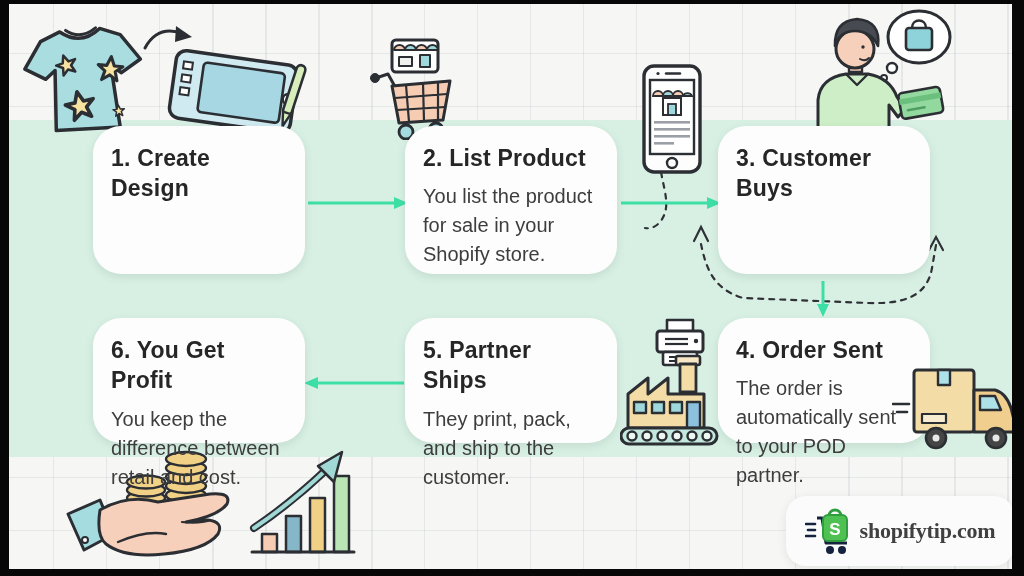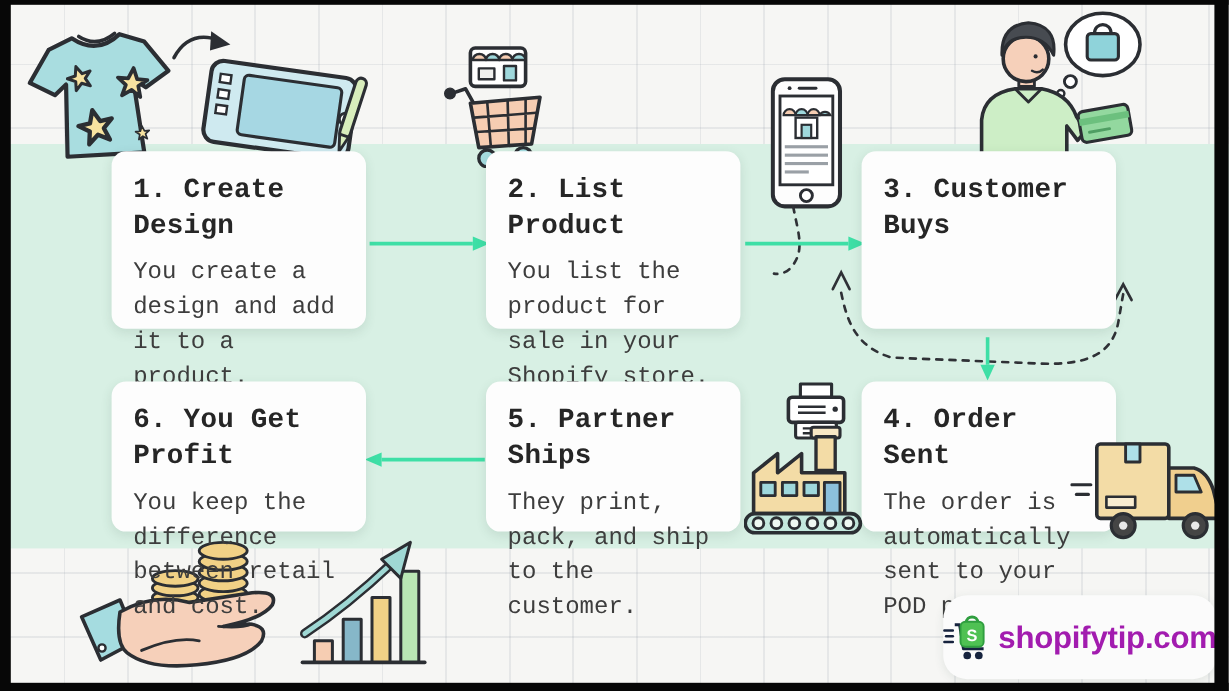--- a/index.html
+++ b/index.html
@@ -11,33 +11,33 @@
       repeating-linear-gradient(to bottom, rgba(130,140,155,0.14) 0 1.5px, transparent 1.5px 53px);}
   .band{position:absolute;left:0;top:120px;width:1024px;height:337px;background:#d8f0e4;z-index:1;}
   .edge{position:absolute;background:#070707;z-index:9;}
   .edge.l{left:0;top:0;width:9px;height:576px;}
   .edge.r{right:0;top:0;width:12px;height:576px;}
   .edge.t{left:0;top:0;width:1024px;height:4px;}
   .edge.b{left:0;bottom:0;width:1024px;height:7px;}
   .illus{position:absolute;z-index:2;}
   .overlay{position:absolute;left:0;top:0;z-index:3;pointer-events:none;}
   .conn{position:absolute;z-index:4;}
-  .card{position:absolute;width:212px;background:#fdfdfd;border-radius:12px;
-    box-shadow:0 3px 9px rgba(50,80,65,0.12);padding:17px 18px;box-sizing:border-box;z-index:4;font-family:Liberation Mono, monospace;}
+  .card{position:absolute;width:212px;background:#fdfdfd;border-radius:28px;
+    box-shadow:0 3px 9px rgba(50,80,65,0.12);padding:17px 18px;box-sizing:border-box;z-index:4;}
   .card h2{margin:0 0 9px 0;font-size:23px;line-height:1.32;font-weight:700;color:#262626;white-space:pre-line;letter-spacing:.2px;}
   .card p{margin:0;font-size:20px;line-height:1.45;color:#3d3d3d;}
   .row1{top:126px;height:148px;}
   .row2{top:318px;height:125px;}
   .c1{left:93px;} .c2{left:405px;} .c3{left:718px;}
   .c4{left:718px;} .c5{left:405px;} .c6{left:93px;}
   .truckz{z-index:5;}
   .brand-pill{position:absolute;left:786px;top:496px;width:228px;height:70px;background:#fbfbfb;
     border-radius:20px;z-index:4;display:flex;align-items:center;justify-content:center;gap:9px;
     box-shadow:0 2px 8px rgba(50,80,65,0.10);}
-  .brand-pill .txt{font-size:26px;font-weight:800;color:#a21caf;letter-spacing:-.2px;}
+  .brand-pill .txt{font-size:22px;font-weight:800;color:#404040;letter-spacing:-.2px;font-family:Liberation Serif, serif;}
 </style>
 </head>
 <body>
 
 <div id="canvas">
   <div class="band"></div>
 
   <svg class="overlay" width="1024" height="576">
     <g fill="none" stroke="#2f3136" stroke-width="2.2" stroke-linecap="round">
       <path d="M661,172 C665,194 671,208 660,222 C656,227 650,229 645,228" stroke-dasharray="5 6"></path>
@@ -60,21 +60,20 @@
       <polygon points="2,24 8,37 14,24" fill="#3edfa6"></polygon>
   </svg>
   <svg class="conn" style="left:302px;top:375px" width="104" height="16">
     <line x1="16" y1="8" x2="102" y2="8" stroke="#3edfa6" stroke-width="3"></line>
       <polygon points="16,2 2,8 16,14" fill="#3edfa6"></polygon>
   </svg>
 
   <div class="card row1 c1">
     <h2>1. Create
 Design</h2>
-    <p>You create a design and add it to a product.</p>
   </div>
   <div class="card row1 c2">
     <h2>2. List Product</h2>
     <p>You list the product for sale in your Shopify store.</p>
   </div>
   <div class="card row1 c3">
     <h2>3. Customer
 Buys</h2>
   </div>
   <div class="card row2 c4">

